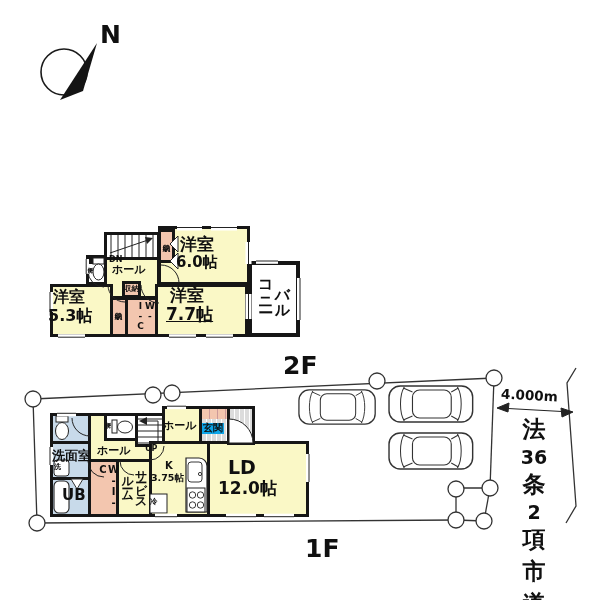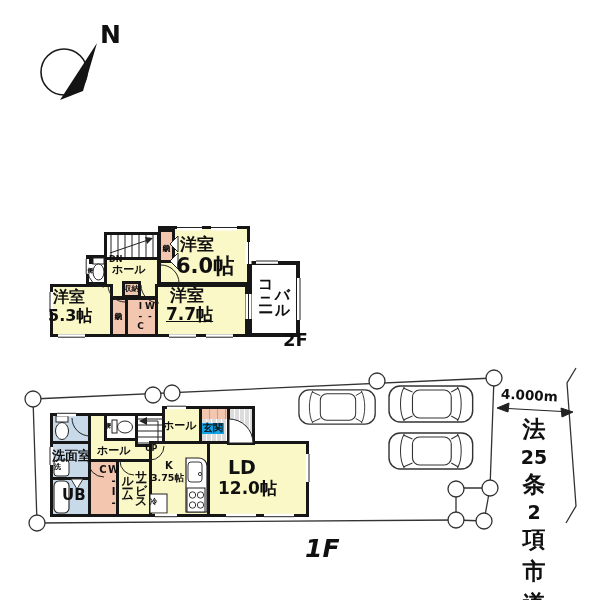--- a/index.html
+++ b/index.html
@@ -228,62 +228,62 @@
         <line x1="309" y1="454" x2="309" y2="482"></line>
         <line x1="155" y1="516.7" x2="177" y2="516.7"></line>
         <line x1="167" y1="406.2" x2="186" y2="406.2"></line>
       </g>
     </g>
   </svg>
 
   <div class="lbl" style="left:100px;top:22px;font-size:25px;">N</div>
 
   <div class="lbl ctr" style="left:180px;top:236px;width:60px;font-size:17px;">洋室</div>
-  <div class="lbl ctr" style="left:176px;top:255px;width:68px;font-size:21px;">6.0帖</div>
+  <div class="lbl ctr" style="left:176px;top:255px;width:68px;font-size:15px;">6.0帖</div>
   <div class="lbl ctr" style="left:170px;top:287px;width:58px;font-size:17px;">洋室</div>
   <div class="lbl ctr" style="left:166px;top:306px;width:66px;font-size:17px;text-decoration:underline;">7.7帖</div>
   <div class="lbl ctr" style="left:53px;top:289px;width:52px;font-size:16px;">洋室</div>
   <div class="lbl ctr" style="left:48px;top:308px;width:62px;font-size:16px;">5.3帖</div>
   <div class="lbl ctr" style="left:112px;top:264px;width:46px;font-size:11px;">ホール</div>
   <div class="lbl" style="left:109px;top:256px;font-size:8px;">DN</div>
   <div class="lbl vtext" style="left:135px;top:301px;font-size:9px;height:36px;">W-I-C</div>
   <div class="lbl vtext" style="left:162px;top:238px;font-size:7.5px;">収納</div>
   <div class="lbl vtext" style="left:114px;top:306px;font-size:7.5px;">収納</div>
   <div class="lbl" style="left:124px;top:285px;font-size:7.5px;">収納</div>
   <div class="lbl vtext" style="left:87px;top:263px;font-size:5.5px;">便所</div>
   <div class="vcols" style="left:256px;top:270px;height:60px;font-size:15px;">
     <div style="padding-top:7px;">バル</div>
     <div>コニー</div>
   </div>
-  <div class="lbl" style="left:283px;top:331px;font-size:18px;">2F</div>
+  <div class="lbl" style="left:283px;top:353px;font-size:25px;">2F</div>
 
   <div class="lbl ctr" style="left:97px;top:445px;width:48px;font-size:11px;">ホール</div>
   <div class="lbl ctr" style="left:163px;top:420px;width:38px;font-size:11px;">ホール</div>
   <div class="lbl" style="left:202px;top:423px;font-size:10px;background:#0ea5e9;padding:0 1px;">玄関</div>
   <div class="lbl" style="left:145px;top:445px;font-size:8px;">UP</div>
   <div class="lbl vtext" style="left:105px;top:418px;font-size:5.5px;">便所</div>
   <div class="lbl" style="left:52px;top:449px;font-size:13px;">洗面室</div>
   <div class="lbl ctr" style="left:54px;top:464px;width:15px;font-size:7px;">洗</div>
   <div class="lbl" style="left:62px;top:488px;font-size:15px;">UB</div>
   <div class="lbl vtext" style="left:97px;top:464px;font-size:10px;height:50px;">W-I-C</div>
   <div class="vcols" style="left:120px;top:462px;height:54px;font-size:12px;">
     <div>サービス</div>
     <div style="padding-top:6px;">ルーム</div>
   </div>
   <div class="lbl" style="left:165px;top:461px;font-size:10px;">K</div>
   <div class="lbl" style="left:151px;top:473px;font-size:9.5px;">3.75帖</div>
   <div class="lbl ctr" style="left:150px;top:498px;width:17px;font-size:7.5px;">冷</div>
   <div class="lbl ctr" style="left:228px;top:458px;width:60px;font-size:19px;">LD</div>
   <div class="lbl ctr" style="left:218px;top:480px;width:80px;font-size:17px;">12.0帖</div>
-  <div class="lbl" style="left:305px;top:536px;font-size:25px;font-style:italic;">1F</div>
+  <div class="lbl" style="left:305px;top:536px;font-size:25px;">1F</div>
 
   <div class="lbl" style="left:501px;top:388px;font-size:13.5px;transform:rotate(3deg);">4.000m</div>
   <div style="position:absolute;left:515px;top:414px;width:38px;display:flex;flex-direction:column;align-items:center;gap:1px;z-index:30;font-weight:bold;color:#101010;">
     <span style="font-size:23px;">法</span>
-    <span style="font-size:19px;">25</span>
+    <span style="font-size:19px;">36</span>
     <span style="font-size:23px;">条</span>
     <span style="font-size:19px;">2</span>
     <span style="font-size:23px;">項</span>
     <span style="font-size:23px;">市</span>
     <span style="font-size:23px;">道</span>
   </div>
 
 </div>
 
 </body></html>

